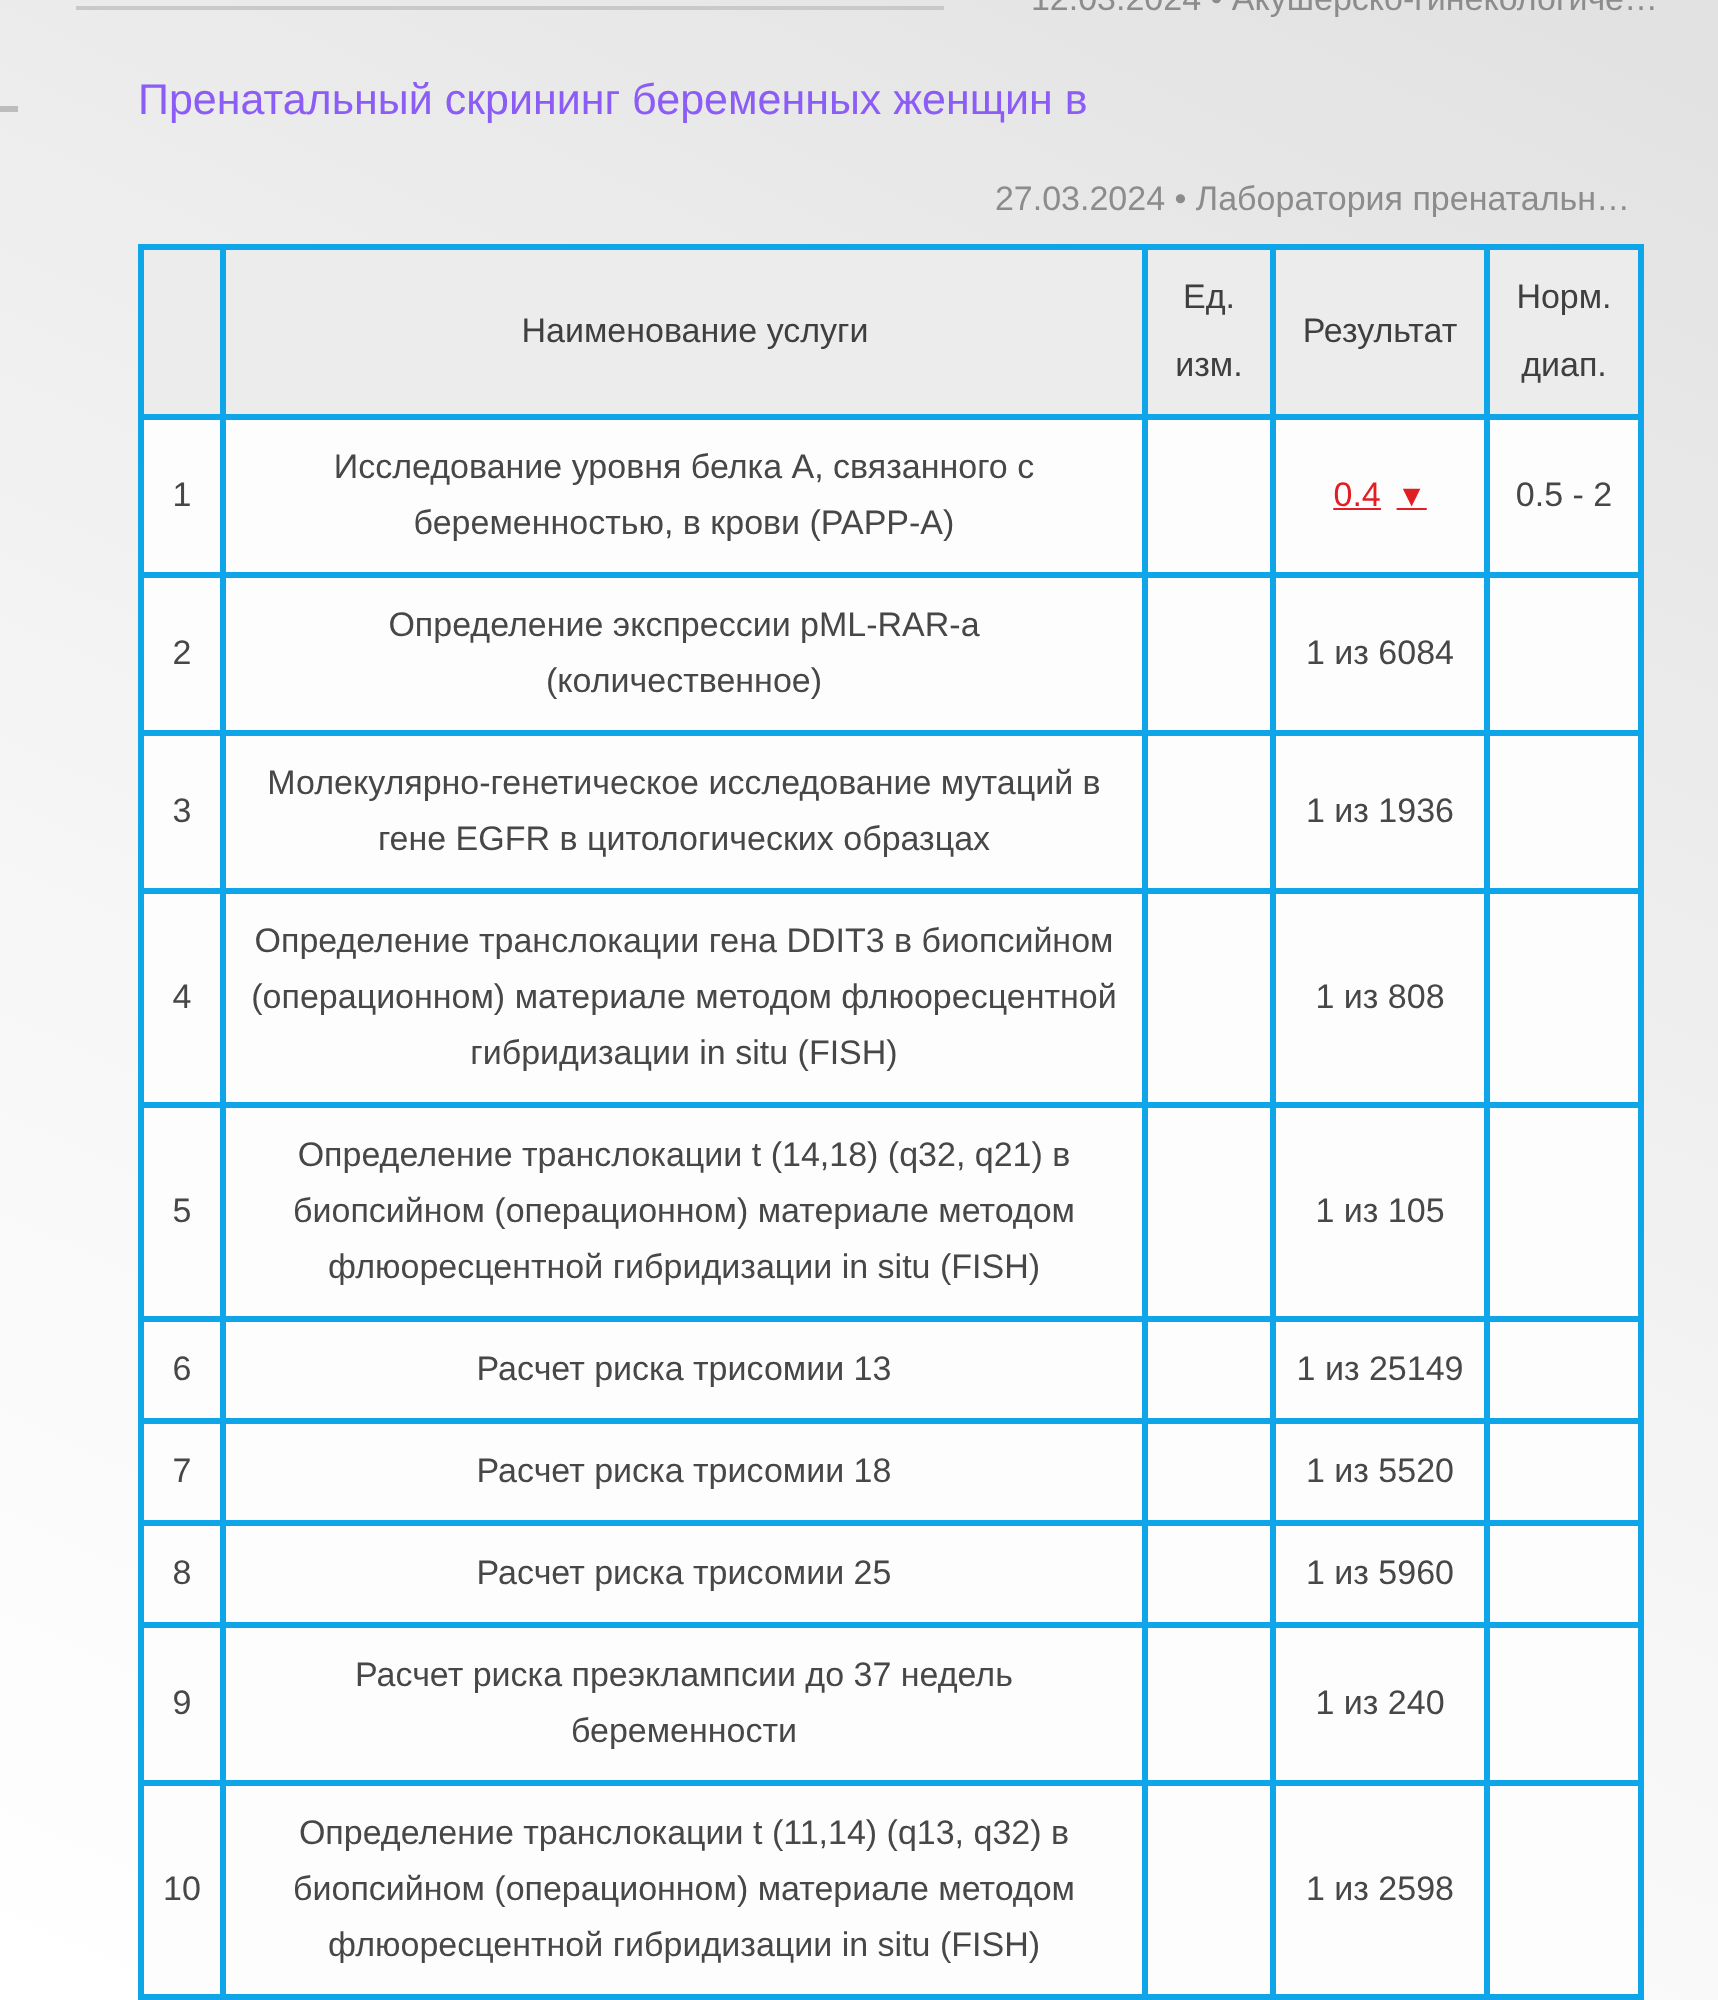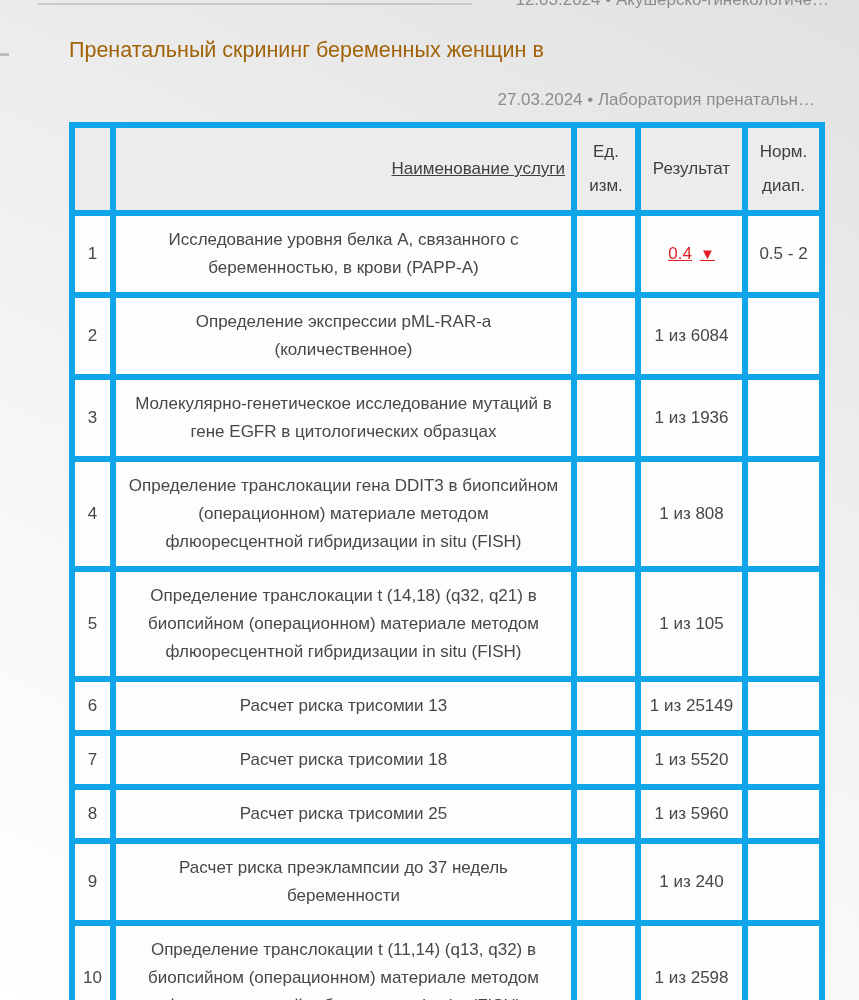--- a/index.html
+++ b/index.html
@@ -15,39 +15,39 @@
   .prev-caption {
     position: absolute; top: -10px; right: 30px;
     font-size: 17px; color: #8c8c8c; white-space: nowrap;
   }
   .edge-dash { position: absolute; left: 0; top: 53px; width: 9px; height: 3px; background: #bdbdbd; }
 
   
   .title {
     position: absolute; left: 69px; top: 33px; margin: 0;
     font-size: 21.5px; font-weight: 400; line-height: 35px;
-    color: #a16207; cursor: pointer;
+    color: #8b5cf6; cursor: pointer;
   }
   .title .tl { display: block; }
   .caption {
     position: absolute; top: 90px; right: 44px;
     font-size: 17px; color: #8c8c8c; white-space: nowrap;
   }
 
   
   table.results {
     position: absolute; left: 69px; top: 122px; width: 750px;
     border-collapse: collapse; table-layout: fixed; background: #fdfdfd;
   }
-  .results th, .results td { border: 6px solid #0ea5e9; }
+  .results th, .results td { border: 3px solid #0ea5e9; }
   .results thead th {
     background: #ececec; font-weight: 400; font-size: 17px; color: #3f3f3f;
     line-height: 34px; padding: 7px 6px; text-align: center; vertical-align: middle;
   }
-  .results thead th.c-name { text-align: right; padding-left: 17px; text-decoration: underline; }
+  .results thead th.c-name { text-align: center; padding-left: 17px; }
   .results td {
     font-size: 17px; color: #474747; line-height: 28px;
     padding: 10px 6px; text-align: center; vertical-align: middle;
   }
   .results td.name { padding: 10px 12px; margin-left: 16px; }
   .results td.res .flag { margin-left: 8px; font-size: 15px; }
   .results td.res .flag:empty { display: none; }
   .results td.low, .results td.low span { color: #e01e23; text-decoration: underline; }
 </style>
 </head>

